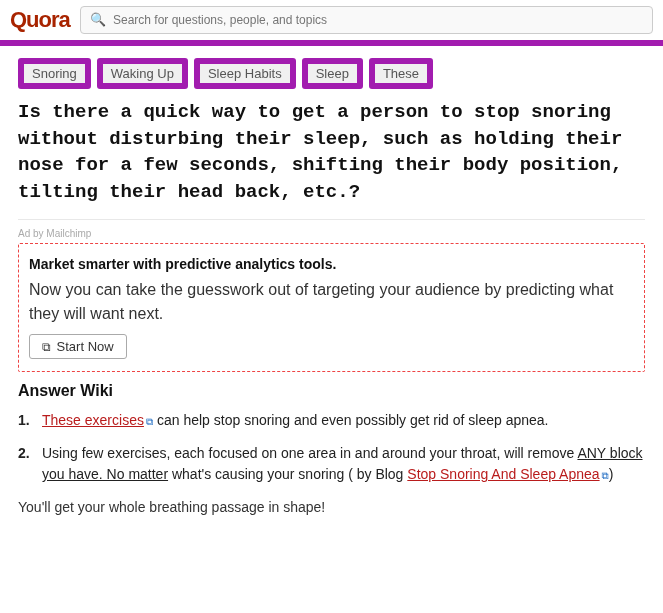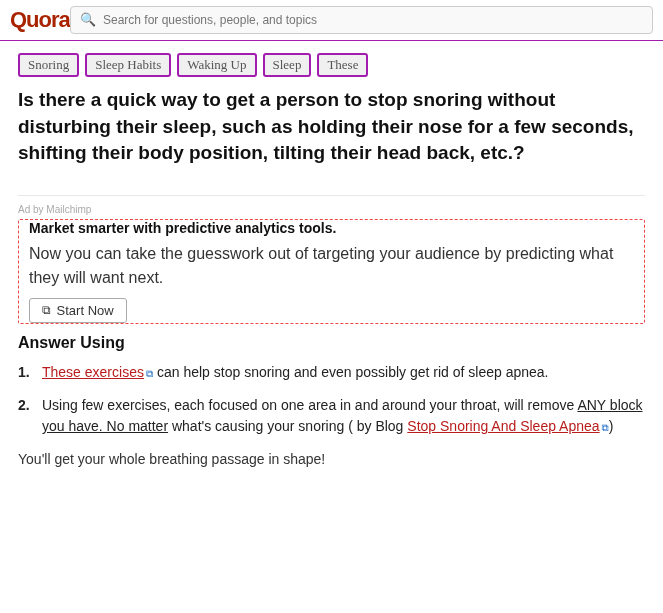--- a/index.html
+++ b/index.html
@@ -11,21 +11,22 @@
       width: 663px;
       min-height: 613px;
       overflow: hidden;
     }
 
     
     .header {
       display: flex;
       align-items: center;
       padding: 6px 10px;
-      border-bottom: 1px solid #a21caf;
+      border-bottom: 6px solid #a21caf;
+      gap: 10px;
       background: #fff;
     }
     .logo {
       font-family: Arial, sans-serif;
       font-weight: bold;
       font-size: 22px;
       color: #a82400;
       letter-spacing: -1px;
     }
     .search-bar {
@@ -58,57 +59,57 @@
     }
 
     
     .tags {
       display: flex;
       gap: 6px;
       margin-bottom: 10px;
       flex-wrap: wrap;
     }
     .tag {
-      font-family: Liberation Serif, serif;
+      font-family: Liberation Sans, sans-serif;
       font-size: 13px;
       color: #555;
       background: #f0f0f0;
-      border: 2px solid #a21caf;
+      border: 6px solid #a21caf;
       border-radius: 3px;
       padding: 2px 8px;
       cursor: pointer;
     }
 
     
     .question-title {
-      font-family: Liberation Sans, sans-serif;
+      font-family: Liberation Mono, monospace;
       font-size: 19px;
       font-weight: bold;
       color: #111;
       line-height: 1.4;
-      margin-bottom: 28px;
+      margin-bottom: 14px;
     }
 
     
     .divider {
       border: none;
       border-top: 1px solid #e8e8e8;
       margin-bottom: 8px;
     }
 
     
     .ad-label {
       font-family: Arial, sans-serif;
       font-size: 10px;
       color: #aaa;
       margin-bottom: 4px;
     }
     .ad-box {
       border: 1.5px dashed #e44;
-      padding: 0 10px;
+      padding: 12px 10px;
       margin-bottom: 10px;
       border-radius: 2px;
     }
     .ad-headline {
       font-family: Arial, sans-serif;
       font-size: 14px;
       font-weight: bold;
       color: #111;
       margin-bottom: 6px;
     }
@@ -196,41 +197,41 @@
   <div class="search-bar">
     <span class="search-icon-wrap">🔍</span>
     <input class="search-input" type="text" placeholder="Search for questions, people, and topics" style="">
   </div>
 </header>
 
 <div class="main">
 
   <div class="tags">
     <span class="tag">Snoring</span>
+    <span class="tag">Waking Up</span>
     <span class="tag">Sleep Habits</span>
-    <span class="tag">Waking Up</span>
     <span class="tag">Sleep</span>
     <span class="tag">These</span>
   </div>
 
   <div class="question-title">Is there a quick way to get a person to stop snoring without disturbing their sleep, such as holding their nose for a few seconds, shifting their body position, tilting their head back, etc.?</div>
 
   <hr class="divider">
 
   <div class="ad-label">Ad by Mailchimp</div>
   <div class="ad-box">
     <div class="ad-headline">Market smarter with predictive analytics tools.</div>
     <div class="ad-body">Now you can take the guesswork out of targeting your audience by predicting what they will want next.</div>
     <button class="ad-button">
       <span class="ext-icon">⧉</span>
       <span>Start Now</span>
     </button>
   </div>
 
-  <div class="answer-wiki-title">Answer Using</div>
+  <div class="answer-wiki-title">Answer Wiki</div>
 
   <ol class="answer-list">
 
     <li>
       <span class="list-num">1.</span>
       <span>
         <a class="link-text">These exercises</a><span class="ext-link-icon">⧉</span><span> can help stop snoring and even possibly get rid of sleep apnea.</span>
       </span>
     </li>
 

